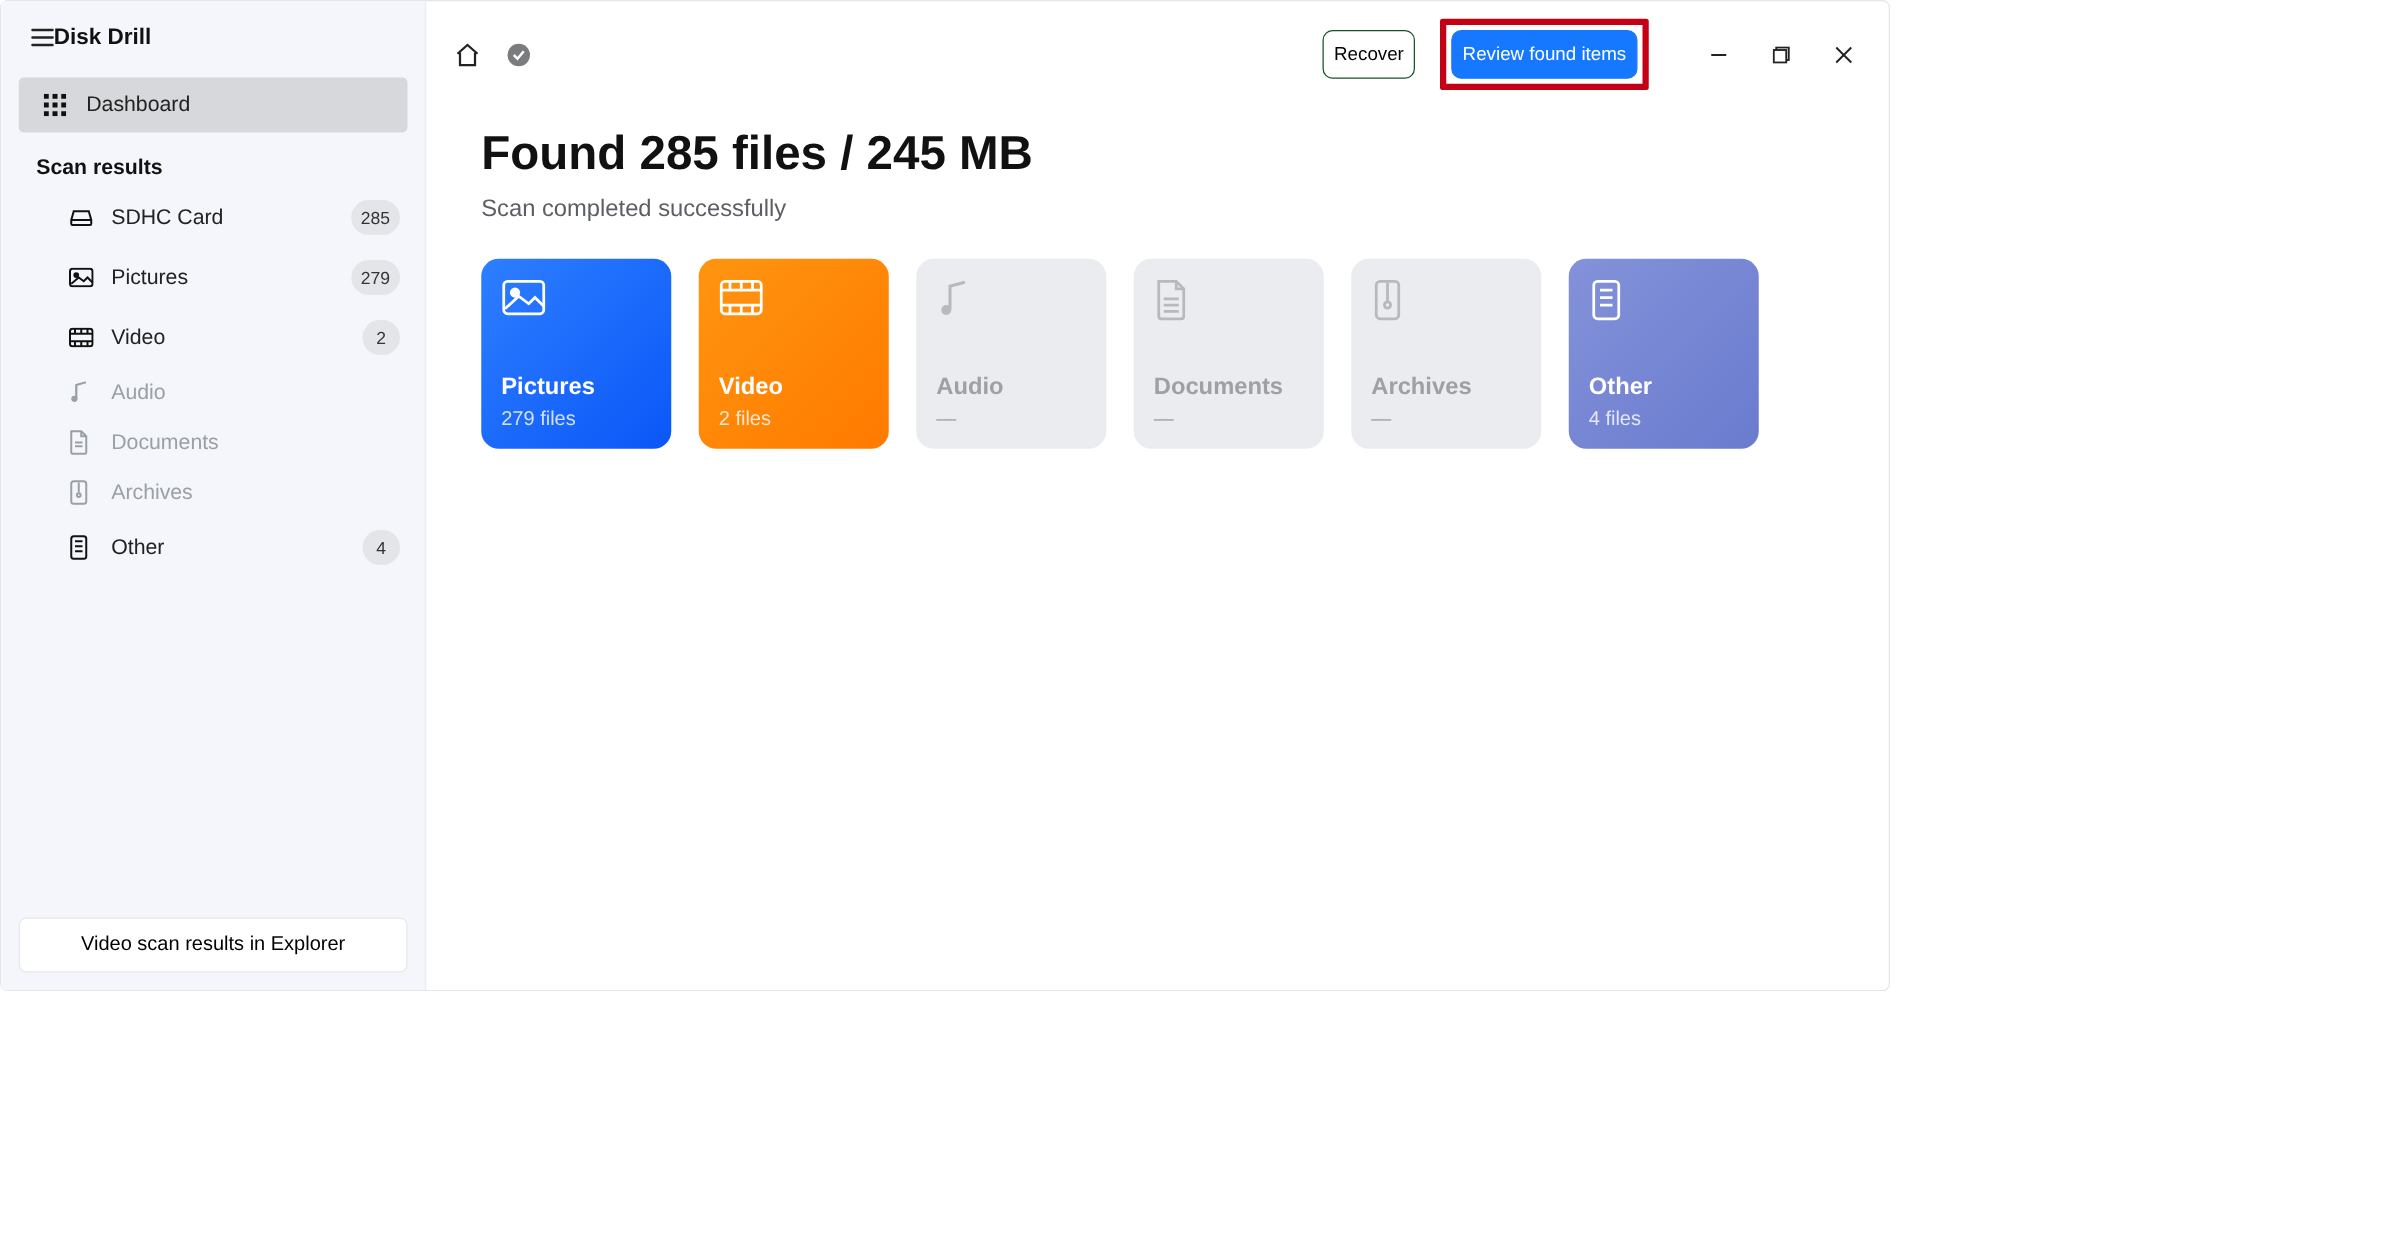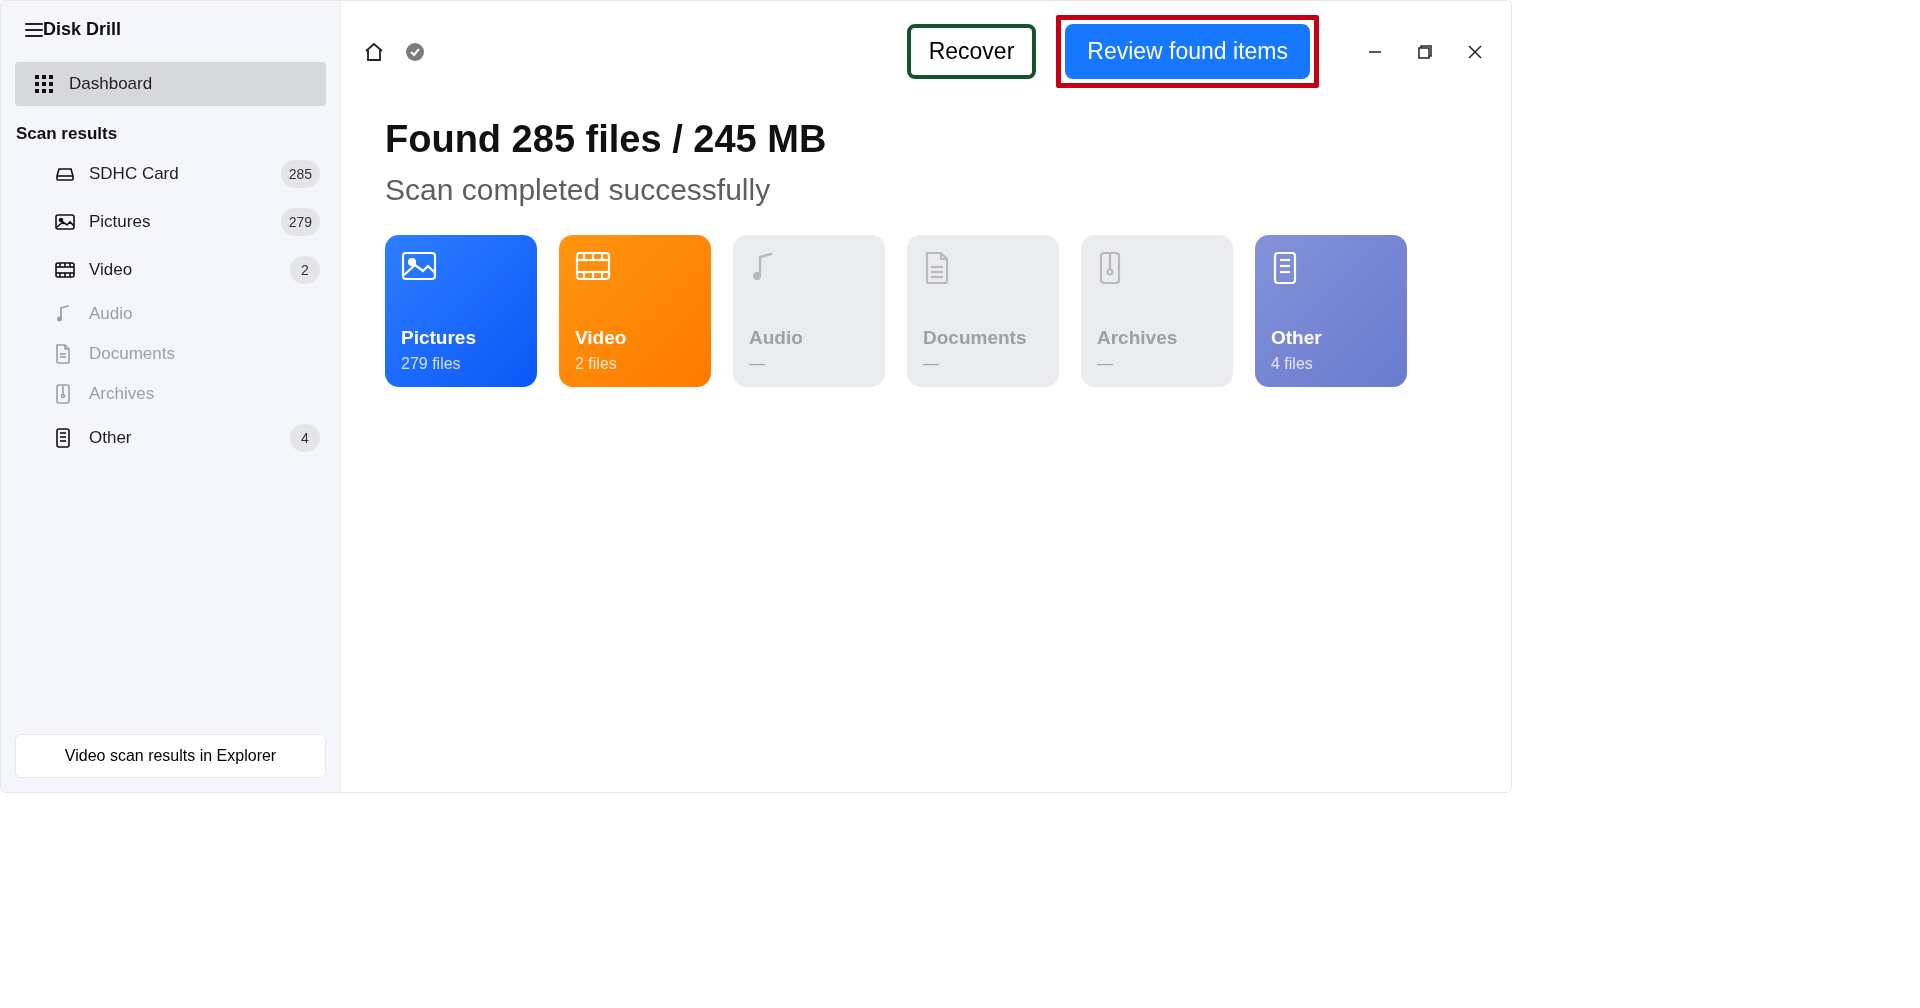--- a/index.html
+++ b/index.html
@@ -51,21 +51,21 @@
     margin: 10px 14px;
     padding: 12px 18px 12px 20px;
     background: #d6d8dc;
     border-radius: 4px;
     font-weight: 500;
     gap: 14px;
     position: relative;
   }
   .nav-item.dashboard .icon { position: static; }
   .section-label {
-    padding: 8px 20px 6px 15px;
+    padding: 8px 20px 6px 28px;
     font-weight: 700;
     font-size: 17px;
   }
   .nav-item.sub {
     padding: 10px 20px 10px 54px;
   }
   .nav-item.sub .icon { position: absolute; left: 54px; }
   .nav-item.sub .label { margin-left: 34px; }
   .nav-item.disabled .label, .nav-item.disabled .icon svg { color: #9aa0a6; }
   .nav-item.disabled .icon svg path, .nav-item.disabled .icon svg rect { stroke: #9aa0a6; }
@@ -100,44 +100,44 @@
     flex-direction: column;
   }
   .topbar {
     display: flex;
     align-items: center;
     padding: 14px 22px 14px 22px;
     gap: 20px;
   }
   .spacer { flex: 1; }
   .btn {
-    padding: 10px 18px;
+    padding: 10px 8px;
     border-radius: 8px;
-    border: 4px solid #14532d;
+    border: 1px solid #14532d;
     background: #fff;
-    font-size: 23px;
+    font-size: 15px;
     cursor: pointer;
   }
   .btn.primary {
     background: #1677ff;
     border-color: #1677ff;
     color: #fff;
   }
   .highlight-box {
     border: 5px solid #c40014;
     padding: 4px;
     border-radius: 2px;
   }
   .win-controls { display: flex; gap: 22px; margin-left: 22px; align-items:center; }
   .win-btn { width: 28px; height: 28px; display:flex; align-items:center; justify-content:center; cursor:pointer; }
   .content {
     padding: 16px 44px;
   }
   .headline { font-size: 38px; font-weight: 700; margin-bottom: 12px; }
-  .subhead { font-size: 30px; color: #5b5e63; margin-bottom: 28px; }
+  .subhead { font-size: 19px; color: #5b5e63; margin-bottom: 28px; }
   .cards {
     display: flex;
     gap: 22px;
   }
   .card {
     width: 152px;
     height: 152px;
     border-radius: 14px;
     background: #ebecef;
     padding: 16px 16px 14px 16px;

